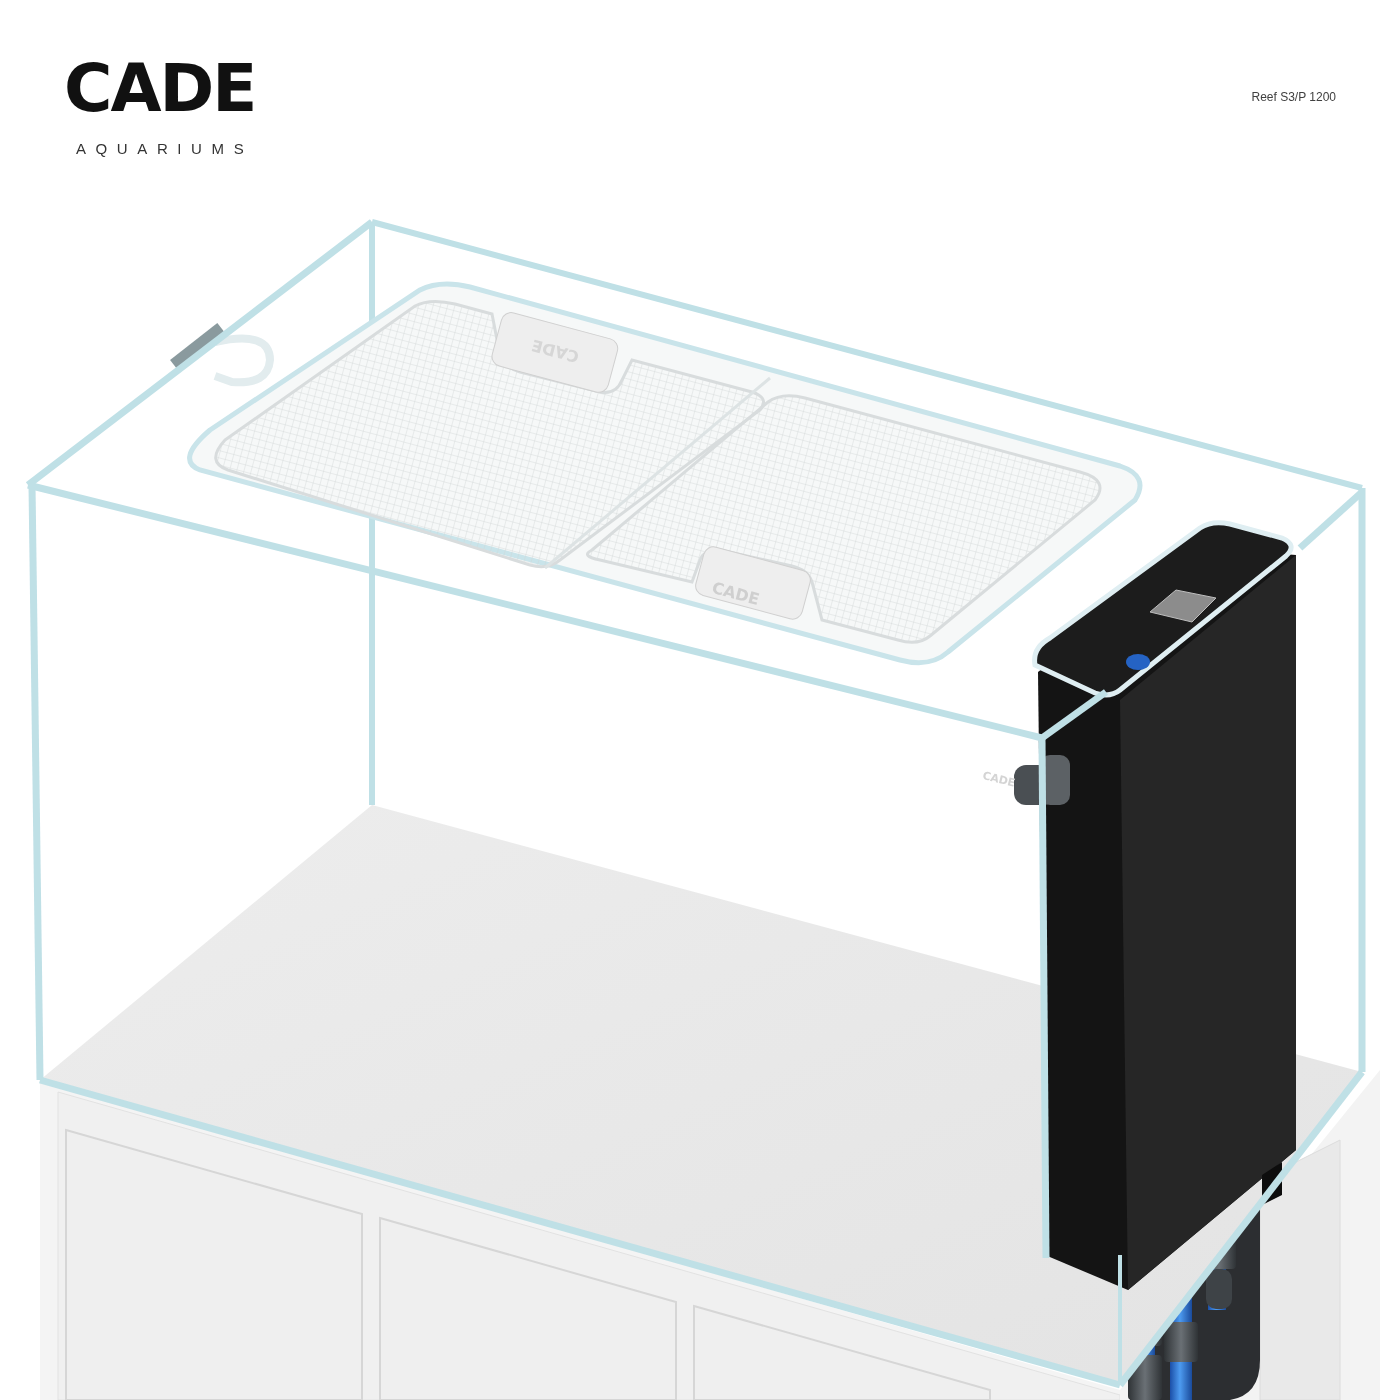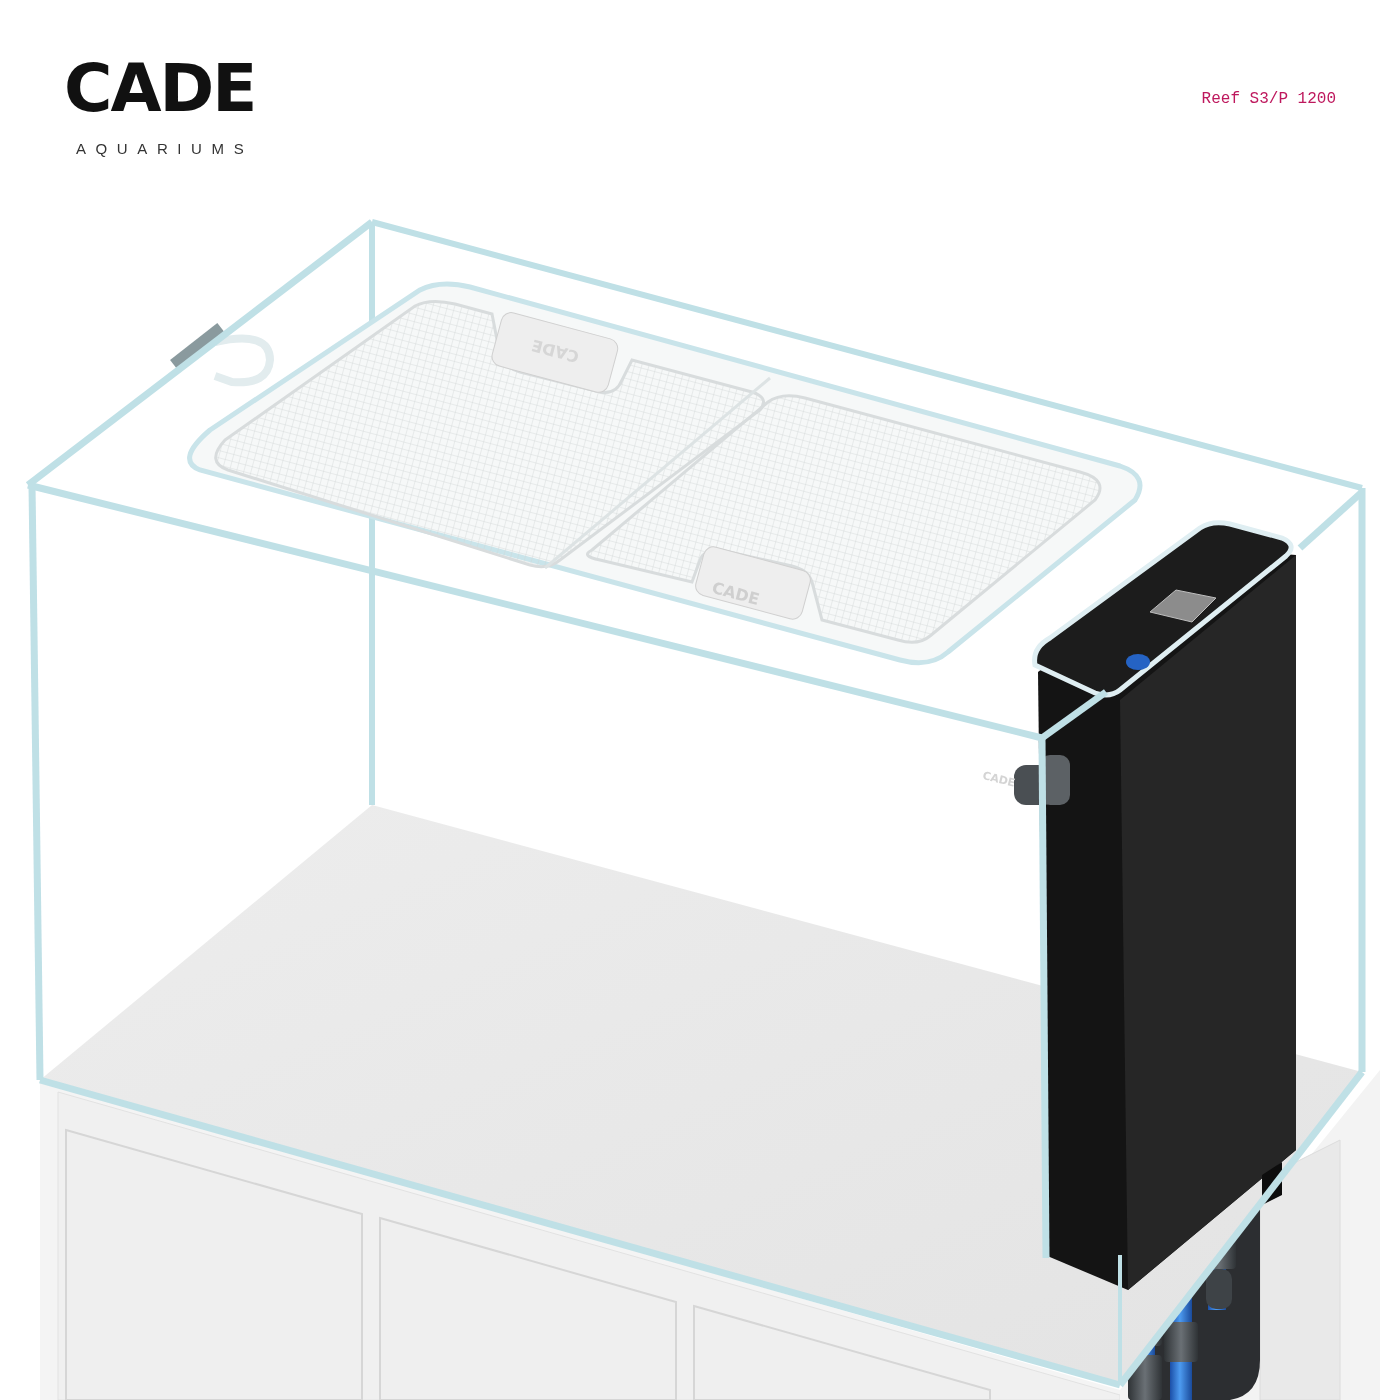--- a/index.html
+++ b/index.html
@@ -3,22 +3,22 @@
 <meta charset="utf-8">
 <style>
   html, body { margin: 0; padding: 0; background: #ffffff; }
   body { width: 1400px; height: 1400px; position: relative; overflow: hidden;
          font-family: "DejaVu Sans", "Liberation Sans", sans-serif; }
   .logo { position: absolute; left: 64px; top: 58px; width: 200px; }
   .logo-word { font-family: "DejaVu Sans", sans-serif; font-weight: bold; font-size: 66px;
                letter-spacing: -2px; color: #111; line-height: 62px; display: block; }
   .logo-sub { display: block; font-family: Liberation Sans, sans-serif; font-size: 15px;
               letter-spacing: 9.6px; color: #333; margin-top: 20px; padding-left: 12px; }
-  .model { position: absolute; right: 64px; top: 90px; font-family: Liberation Mono, monospace;
-           font-size: 16px; color: #be185d; }
+  .model { position: absolute; right: 64px; top: 90px; font-family: Liberation Sans, sans-serif;
+           font-size: 12px; color: #404040; }
   svg.scene { position: absolute; left: 0; top: 0; }
 </style>
 </head>
 <body>
 
 <div class="logo">
   <span class="logo-word">CADE</span>
   <span class="logo-sub">AQUARIUMS</span>
 </div>
 

